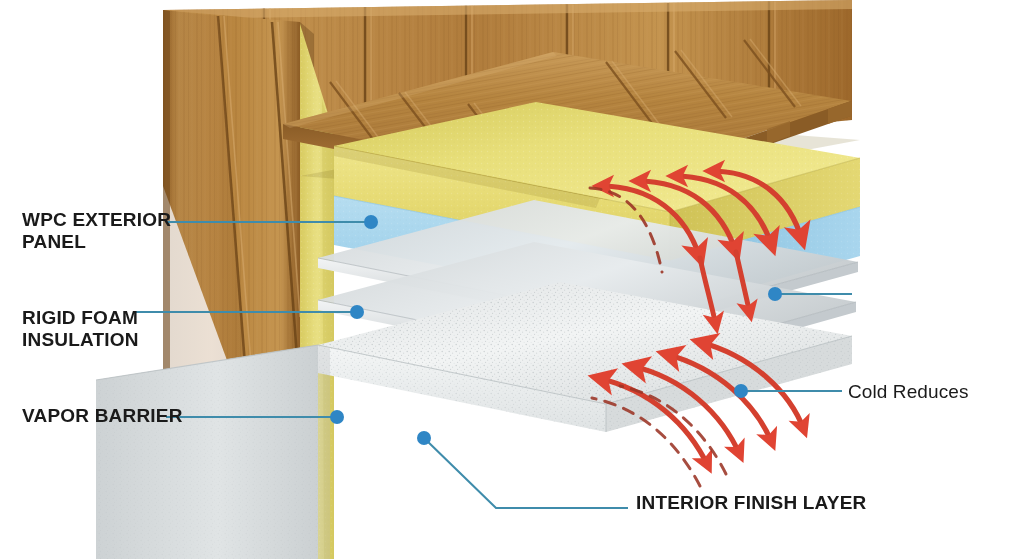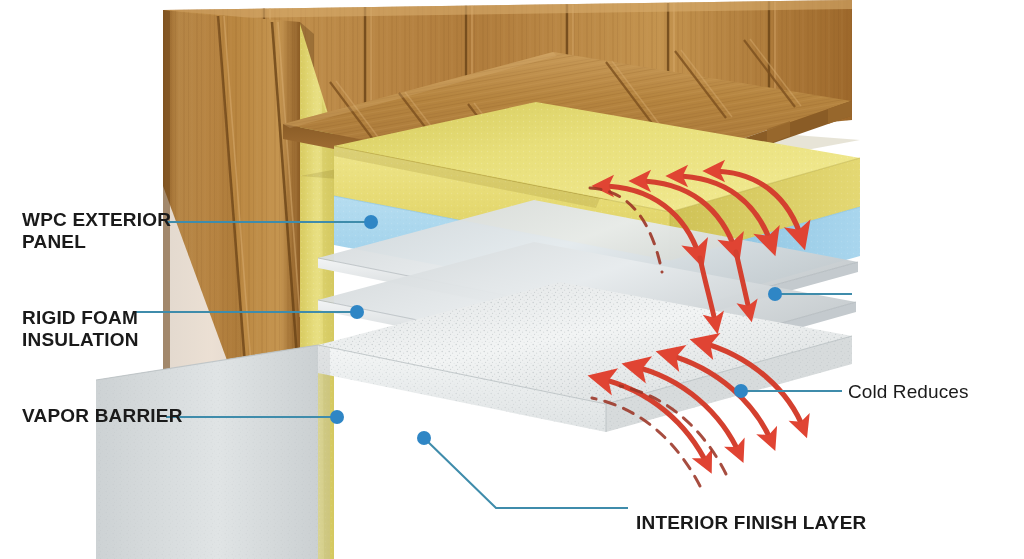--- a/index.html
+++ b/index.html
@@ -36,21 +36,21 @@
     letter-spacing: 0.2px;
   }
   .lbl-reg {
     font-weight: 400;
     font-size: 19px;
     letter-spacing: 0.1px;
   }
   #lbl-wpc      { left: 22px;  top: 209px; }
   #lbl-rigid    { left: 22px;  top: 291px; margin-top: 16px; }
   #lbl-vapor    { left: 22px;  top: 405px; text-align: center; }
-  #lbl-interior { left: 636px; top: 492px; margin-top: 20px; }
+  #lbl-interior { left: 636px; top: 492px; }
   #lbl-reduces  { left: 857px; top: 265px; }
   #lbl-cold     { left: 848px; top: 381px; }
 </style>
 </head>
 <body>
 
 <div id="stage">
 
   <svg id="art" viewBox="0 0 1024 559">
     <defs>

